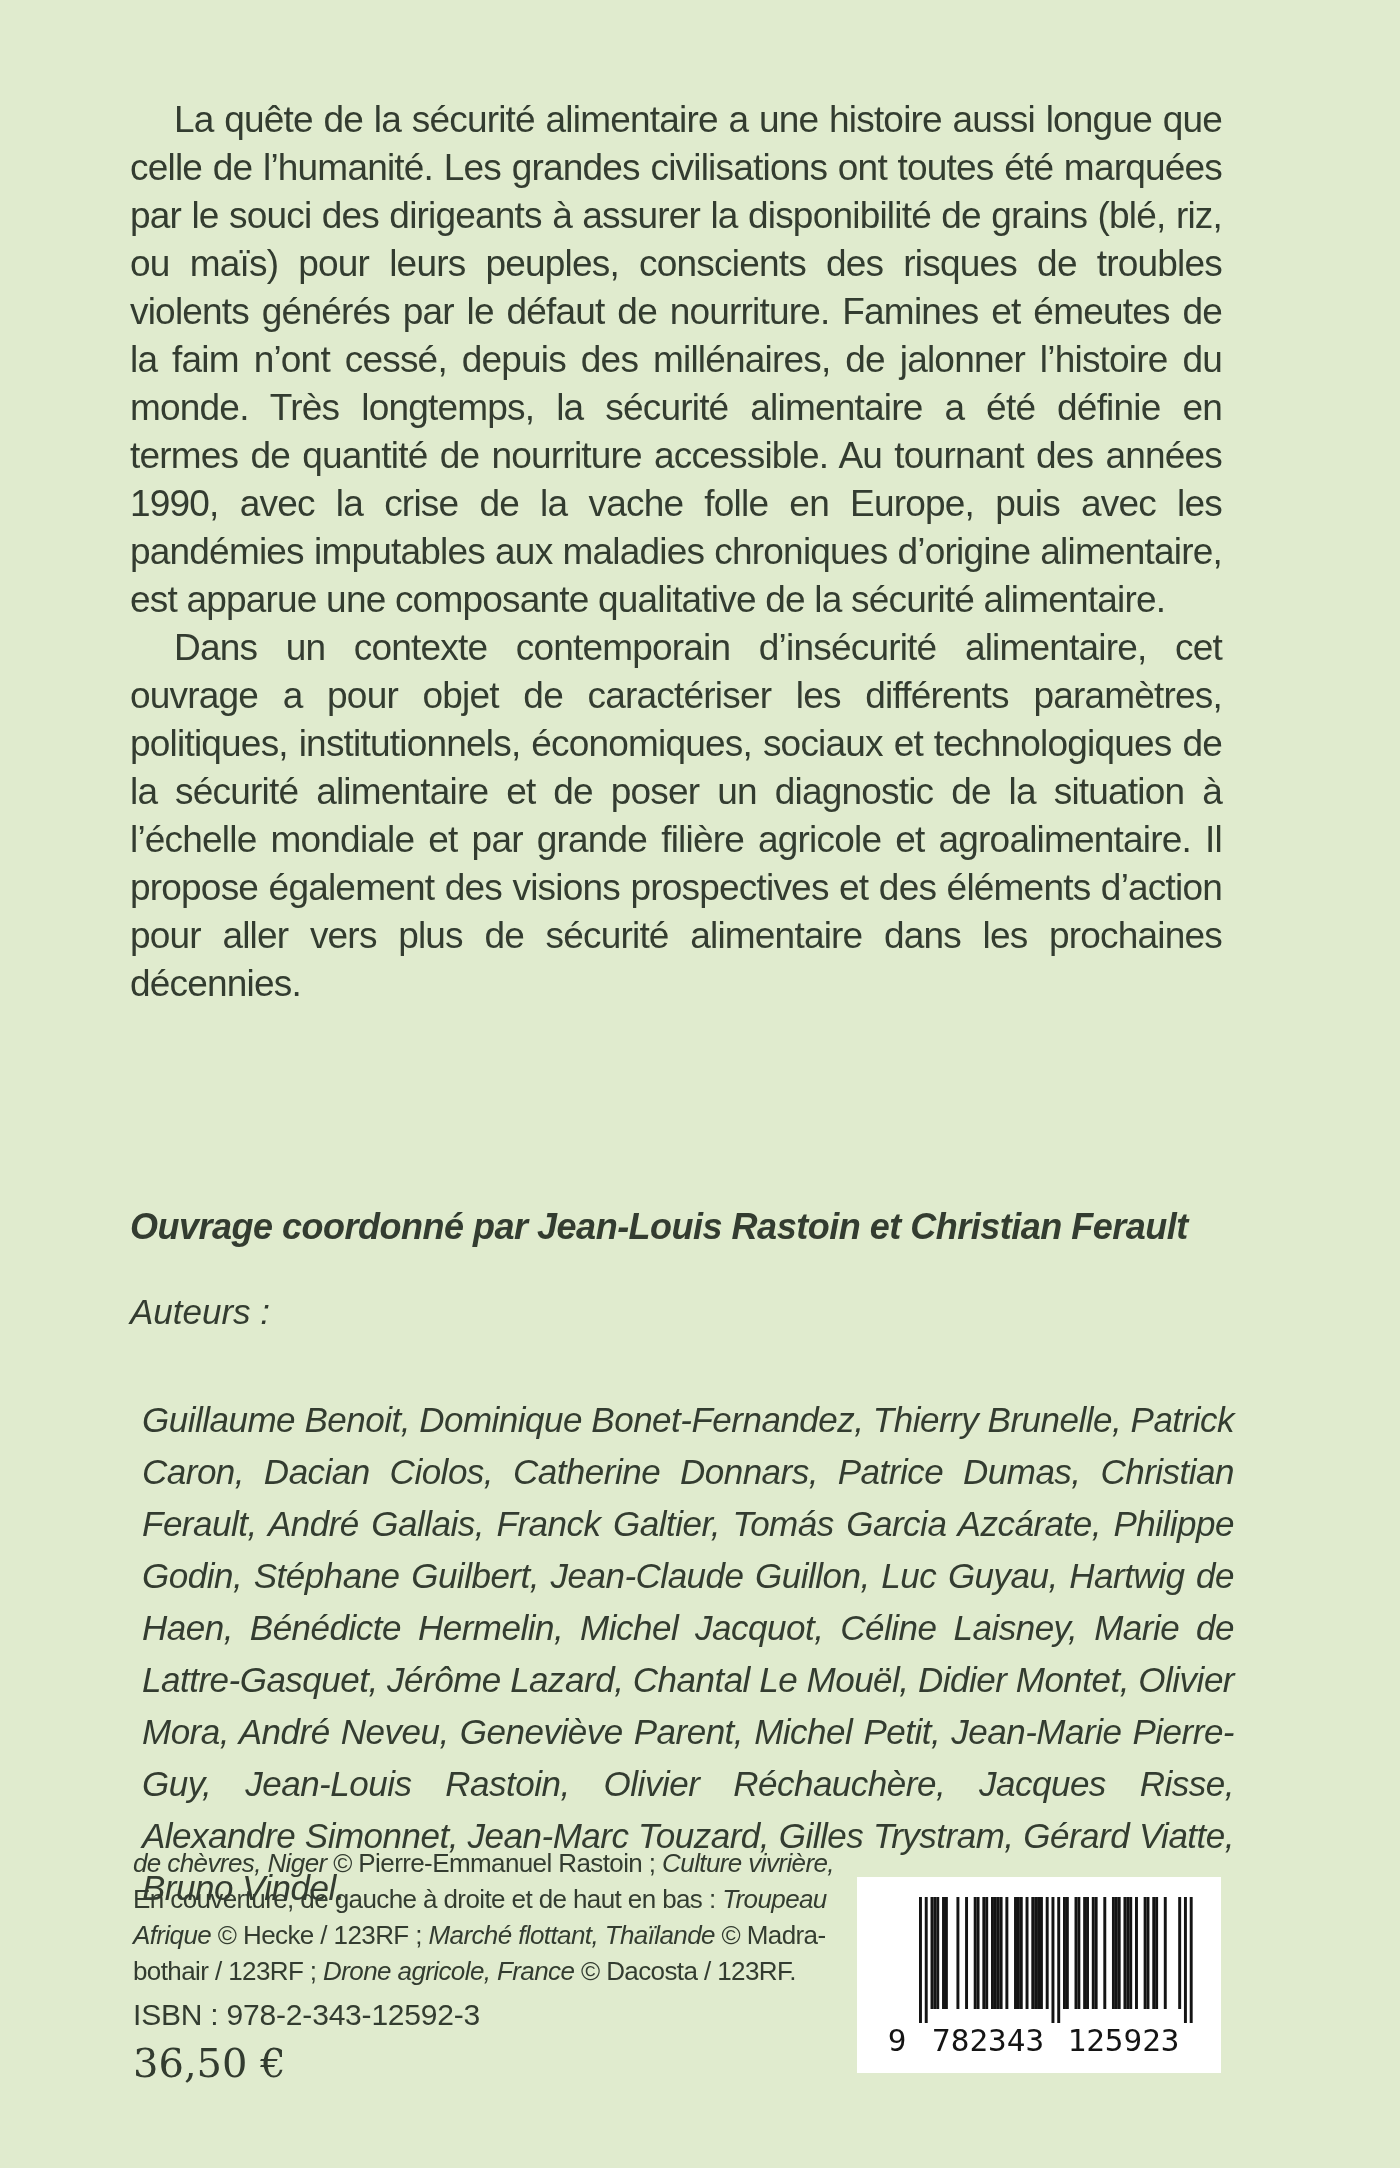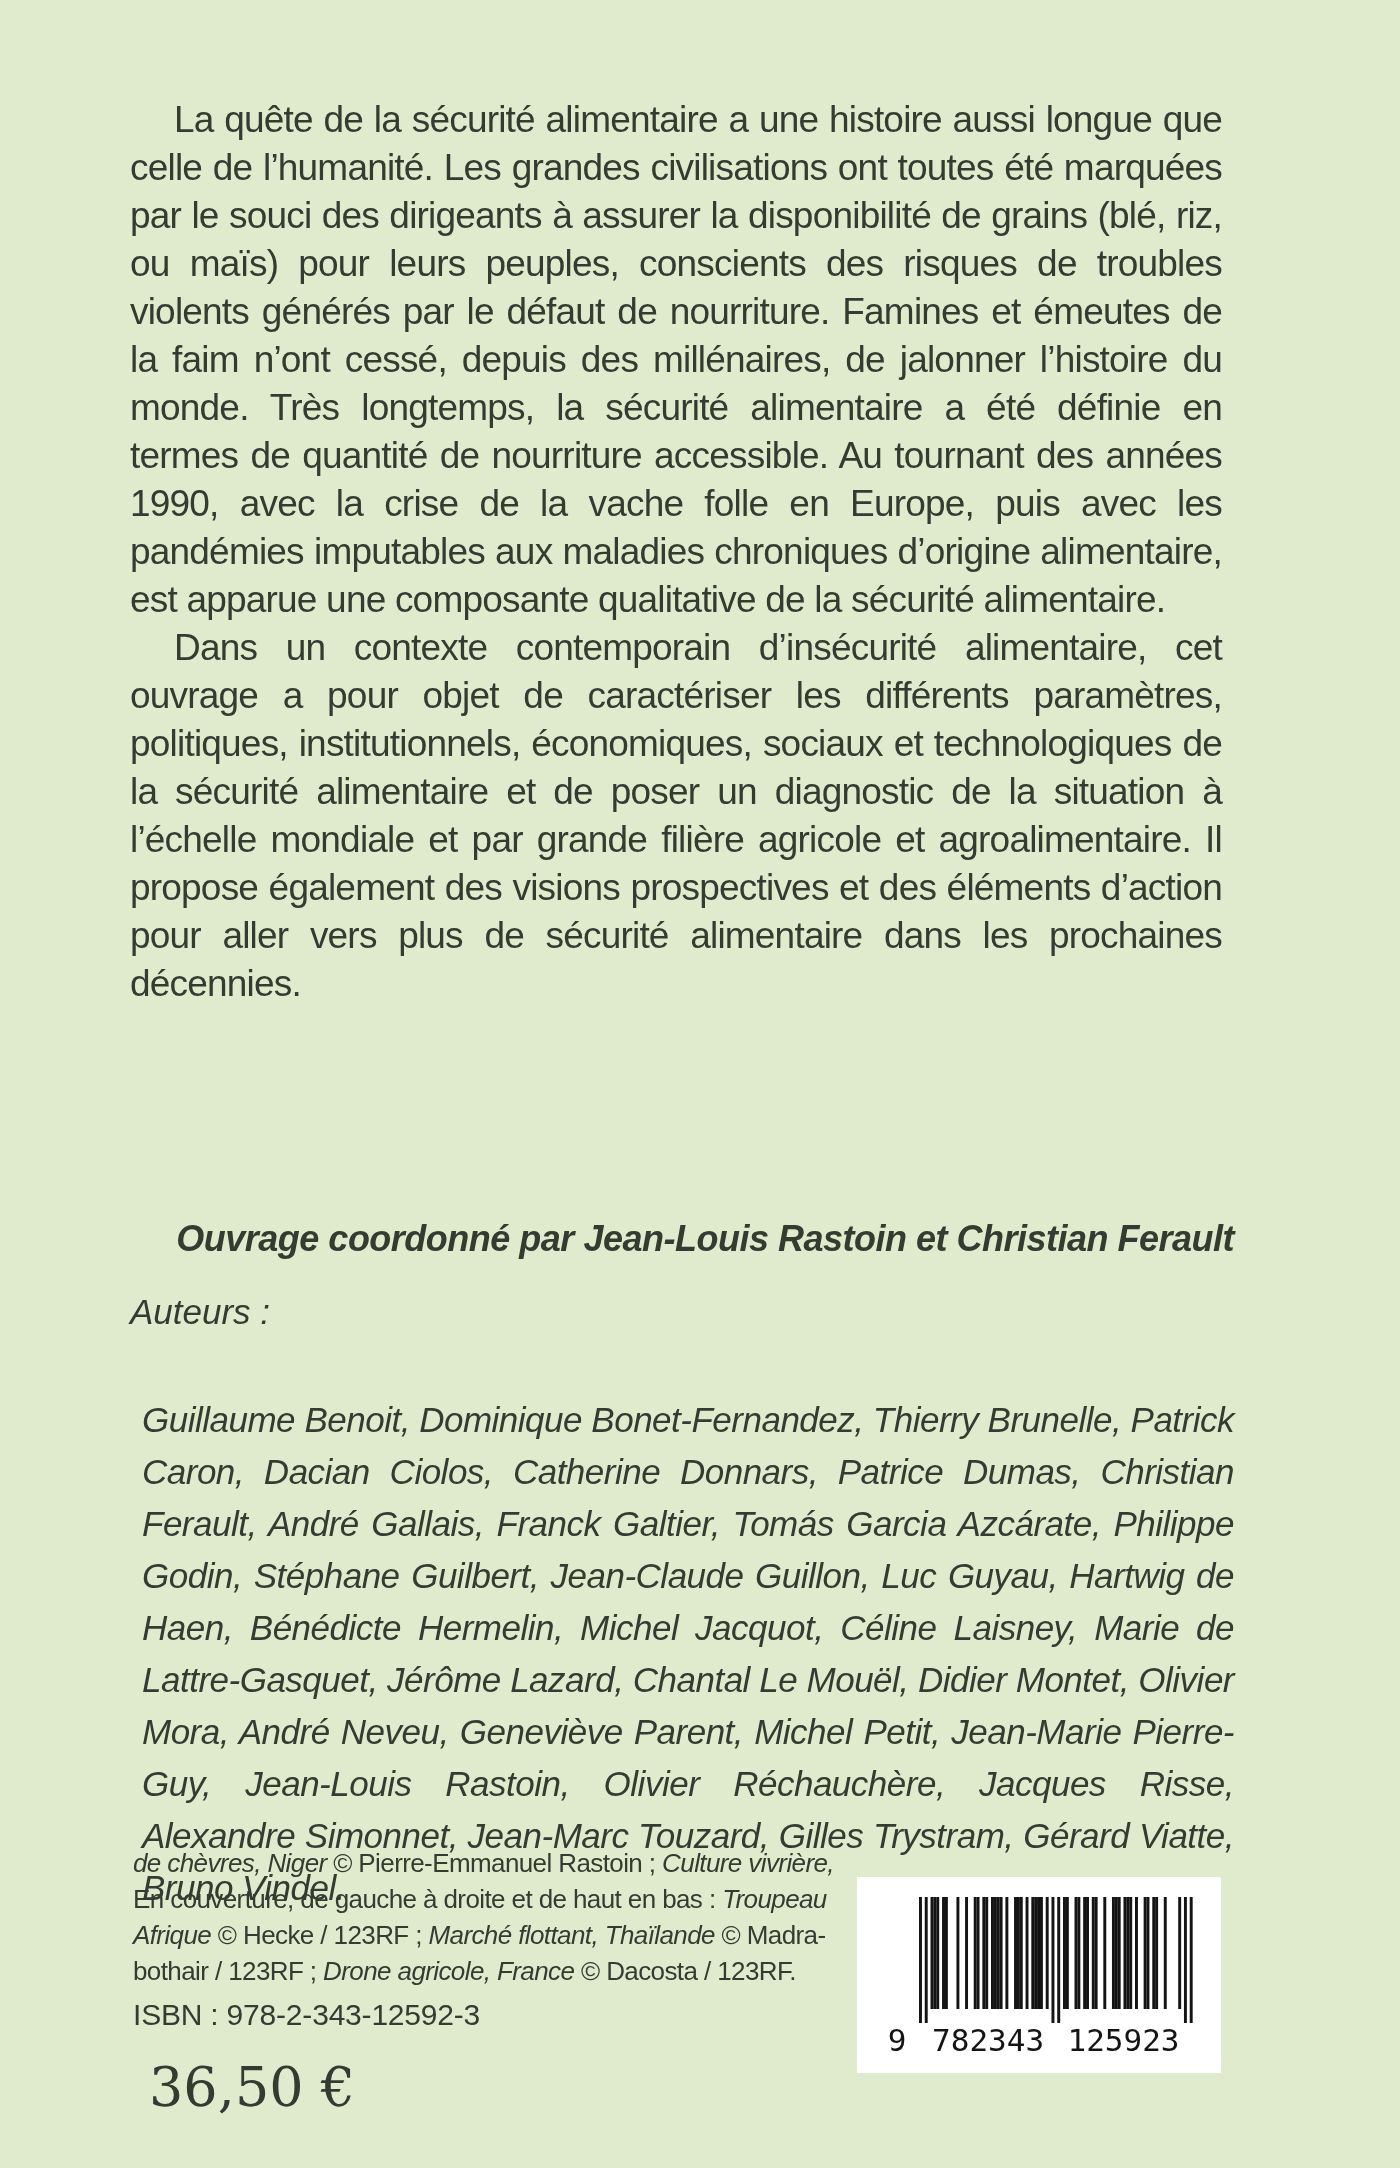--- a/index.html
+++ b/index.html
@@ -15,21 +15,21 @@
   .synopsis {
     position: absolute; left: 130px; top: 96px; width: 1092px;
     font-size: 37px; line-height: 48px; letter-spacing: -0.8px;
     text-align: justify;
   }
   .synopsis p { margin: 0; text-indent: 44px; }
 
   .coordinator {
     position: absolute; left: 130px; top: 1206px; width: 1092px;
     font-size: 36px; font-weight: bold; font-style: italic;
-    letter-spacing: -0.5px; margin: 12px; text-align: right;
+    letter-spacing: -0.5px; margin: 0;
   }
 
   .authors-label {
     position: absolute; left: 130px; top: 1292px;
     font-size: 35px; font-style: italic; margin: 0; text-align: center;
   }
   .authors-list {
     position: absolute; left: 130px; top: 1382px; width: 1092px;
     font-size: 35px; font-style: italic; line-height: 52px;
     letter-spacing: -0.5px; text-align: justify; margin: 12px;
@@ -41,21 +41,21 @@
   }
   .credits .line { white-space: nowrap; }
   .credits .it { font-style: italic; }
 
   .isbn {
     position: absolute; left: 133px; top: 1998px;
     font-size: 30px; letter-spacing: -0.2px; margin: 0;
   }
   .price {
     position: absolute; left: 133px; top: 2040px;
-    font-size: 54px; margin: 16px;
+    font-size: 40px; margin: 0;
     font-family: "DejaVu Serif", serif;
   }
 
   .barcode-box {
     position: absolute; left: 857px; top: 1877px; width: 364px; height: 196px;
     background: #ffffff;
     display: flex; align-items: center; justify-content: center;
   }
   .barcode-box svg rect { fill: #141414; }
   .barcode-box svg text {

